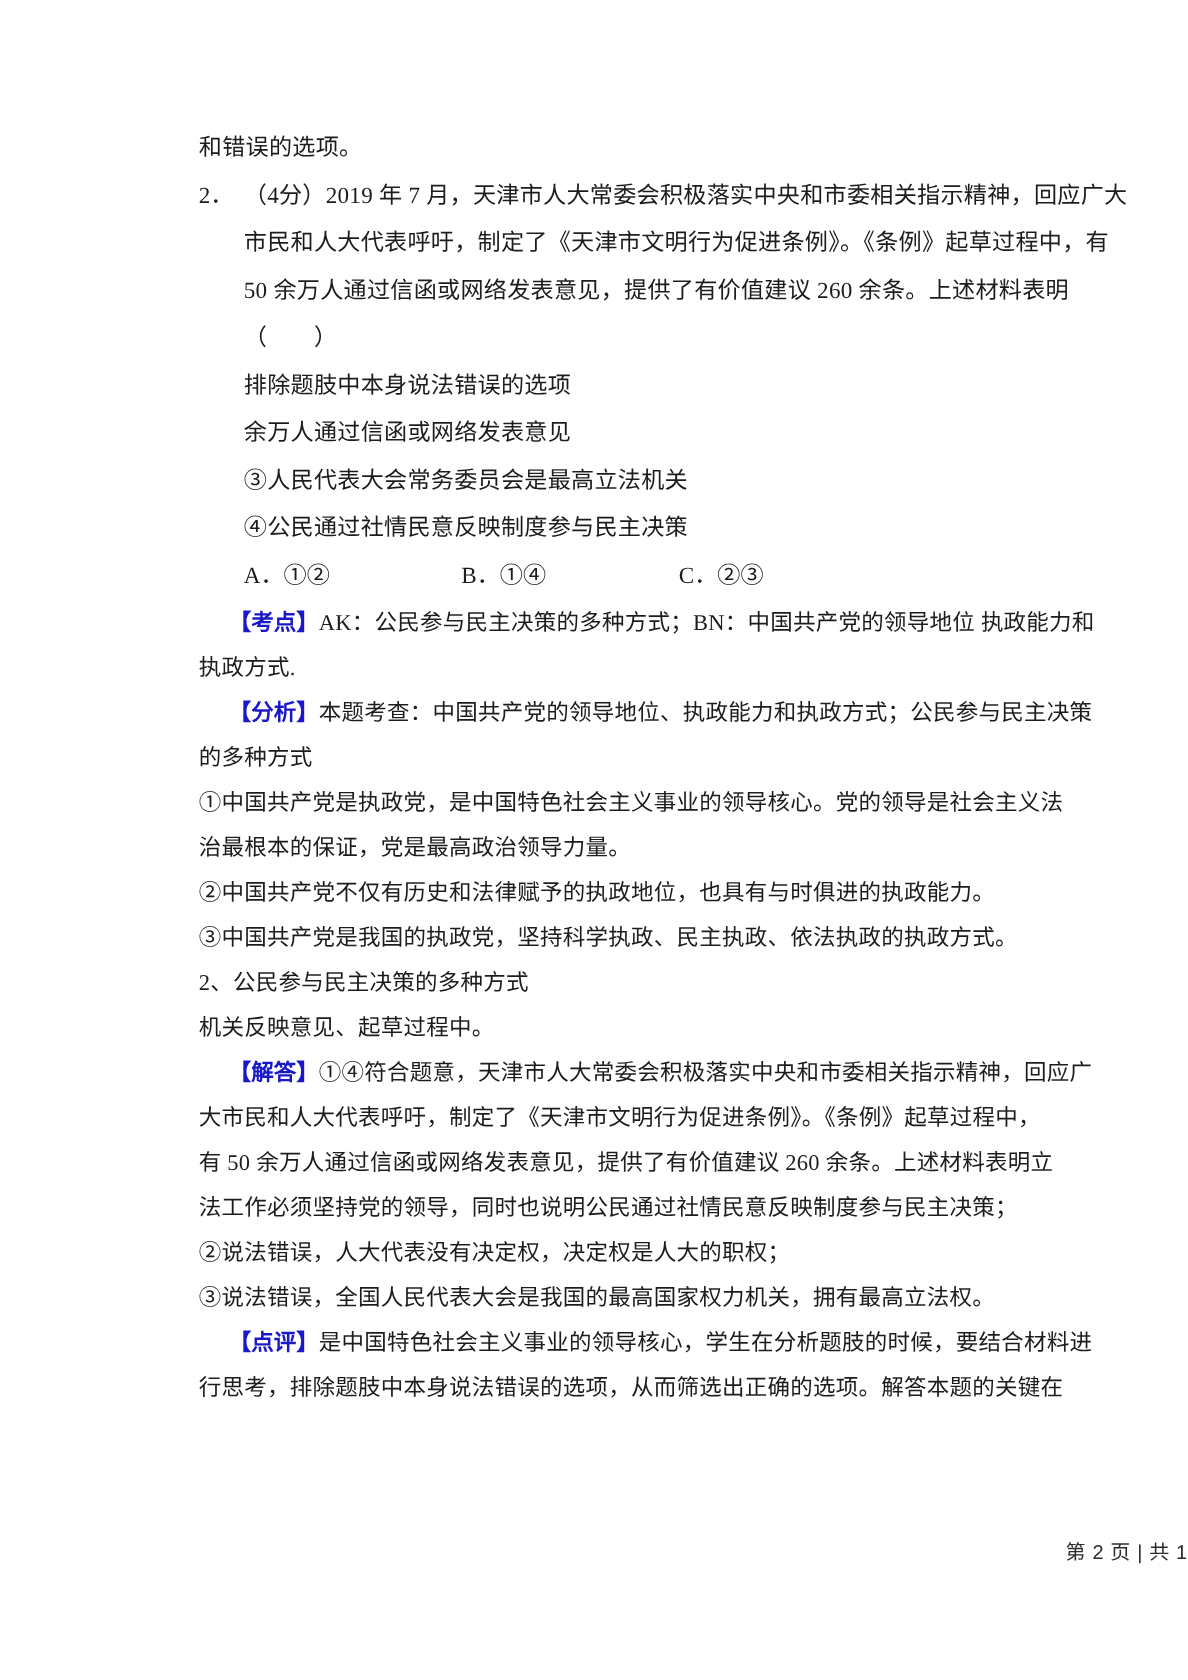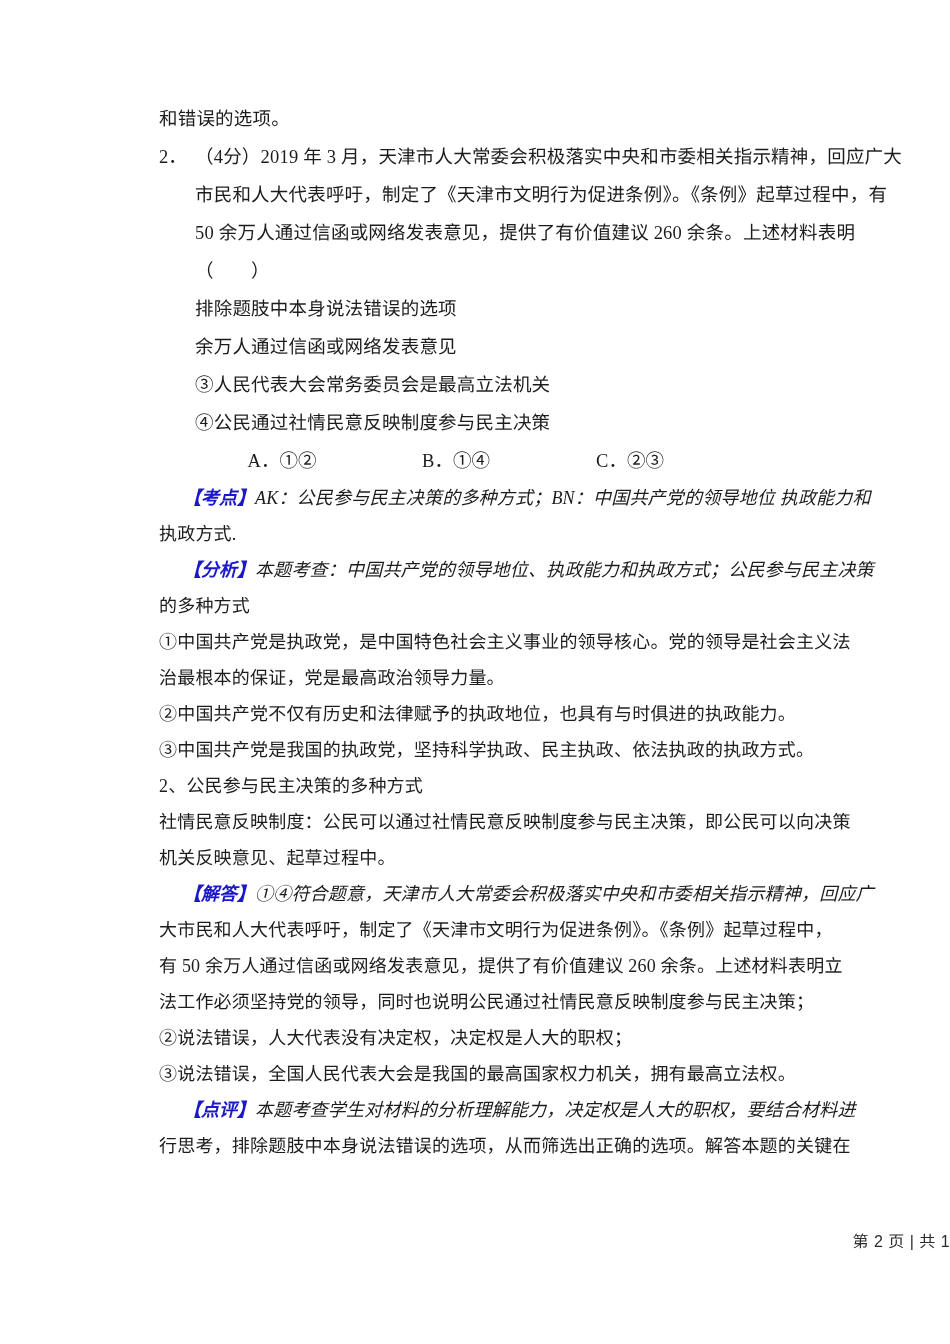--- a/index.html
+++ b/index.html
@@ -40,21 +40,20 @@
     white-space: nowrap;
     letter-spacing: 0.2px;
   }
   
   .ln.tight {
     line-height: 36px;
     font-size: 18px;
   }
   .ln.indent {
     padding-left: 24px;
-    font-style: italic;
   }
 
   
   .qitem {
     position: relative;
     padding-left: 36px;
   }
   .qnum {
     position: absolute;
     left: 0;
@@ -74,21 +73,20 @@
   
   .choice-row {
     display: flex;
     font-size: 18.5px;
     line-height: 38px;
     white-space: nowrap;
   }
   .choice {
     width: 174px;
     flex: 0 0 174px;
-    text-align: center;
   }
   .choice .clabel {
     font-family: "Liberation Serif", serif;
   }
 
   
   .footer {
     position: absolute;
     left: 0;
     top: 1228px;
@@ -104,21 +102,21 @@
 <body>
 
 <div class="page">
 
   <div class="doc-body">
 
     <div class="ln">和错误的选项。</div>
 
     <div class="qitem">
       <span class="qnum">2．</span>
-      <div class="ln">（4分）2019 年 3 月，天津市人大常委会积极落实中央和市委相关指示精神，回应广大</div>
+      <div class="ln">（4分）2019 年 7 月，天津市人大常委会积极落实中央和市委相关指示精神，回应广大</div>
       <div class="ln">市民和人大代表呼吁，制定了《天津市文明行为促进条例》。《条例》起草过程中，有</div>
       <div class="ln">50 余万人通过信函或网络发表意见，提供了有价值建议 260 余条。上述材料表明</div>
       <div class="ln">（　　）</div>
 
       <div class="ln">排除题肢中本身说法错误的选项</div>
       <div class="ln">余万人通过信函或网络发表意见</div>
       <div class="ln">③人民代表大会常务委员会是最高立法机关</div>
       <div class="ln">④公民通过社情民意反映制度参与民主决策</div>
 
       <div class="choice-row">
@@ -141,35 +139,34 @@
 
     <div>
       <div class="ln tight indent"><span class="tag">【分析】</span><span>本题考查：中国共产党的领导地位、执政能力和执政方式；公民参与民主决策</span></div>
       <div class="ln tight">的多种方式</div>
 
       <div class="ln tight">①中国共产党是执政党，是中国特色社会主义事业的领导核心。党的领导是社会主义法</div>
       <div class="ln tight">治最根本的保证，党是最高政治领导力量。</div>
       <div class="ln tight">②中国共产党不仅有历史和法律赋予的执政地位，也具有与时俱进的执政能力。</div>
       <div class="ln tight">③中国共产党是我国的执政党，坚持科学执政、民主执政、依法执政的执政方式。</div>
       <div class="ln tight">2、公民参与民主决策的多种方式</div>
-      <div class="ln tight">社情民意反映制度：公民可以通过社情民意反映制度参与民主决策，即公民可以向决策</div>
       <div class="ln tight">机关反映意见、起草过程中。</div>
     </div>
 
     <div>
       <div class="ln tight indent"><span class="tag">【解答】</span><span>①④符合题意，天津市人大常委会积极落实中央和市委相关指示精神，回应广</span></div>
       <div class="ln tight">大市民和人大代表呼吁，制定了《天津市文明行为促进条例》。《条例》起草过程中，</div>
       <div class="ln tight">有 50 余万人通过信函或网络发表意见，提供了有价值建议 260 余条。上述材料表明立</div>
       <div class="ln tight">法工作必须坚持党的领导，同时也说明公民通过社情民意反映制度参与民主决策；</div>
       <div class="ln tight">②说法错误，人大代表没有决定权，决定权是人大的职权；</div>
       <div class="ln tight">③说法错误，全国人民代表大会是我国的最高国家权力机关，拥有最高立法权。</div>
     </div>
 
     <div>
-      <div class="ln tight indent"><span class="tag">【点评】</span><span>本题考查学生对材料的分析理解能力，决定权是人大的职权，要结合材料进</span></div>
+      <div class="ln tight indent"><span class="tag">【点评】</span><span>是中国特色社会主义事业的领导核心，学生在分析题肢的时候，要结合材料进</span></div>
       <div class="ln tight">行思考，排除题肢中本身说法错误的选项，从而筛选出正确的选项。解答本题的关键在</div>
     </div>
 
   </div>
 
   <div class="footer">第 2 页 | 共 15 页</div>
 
 </div>
 
 </body></html>

